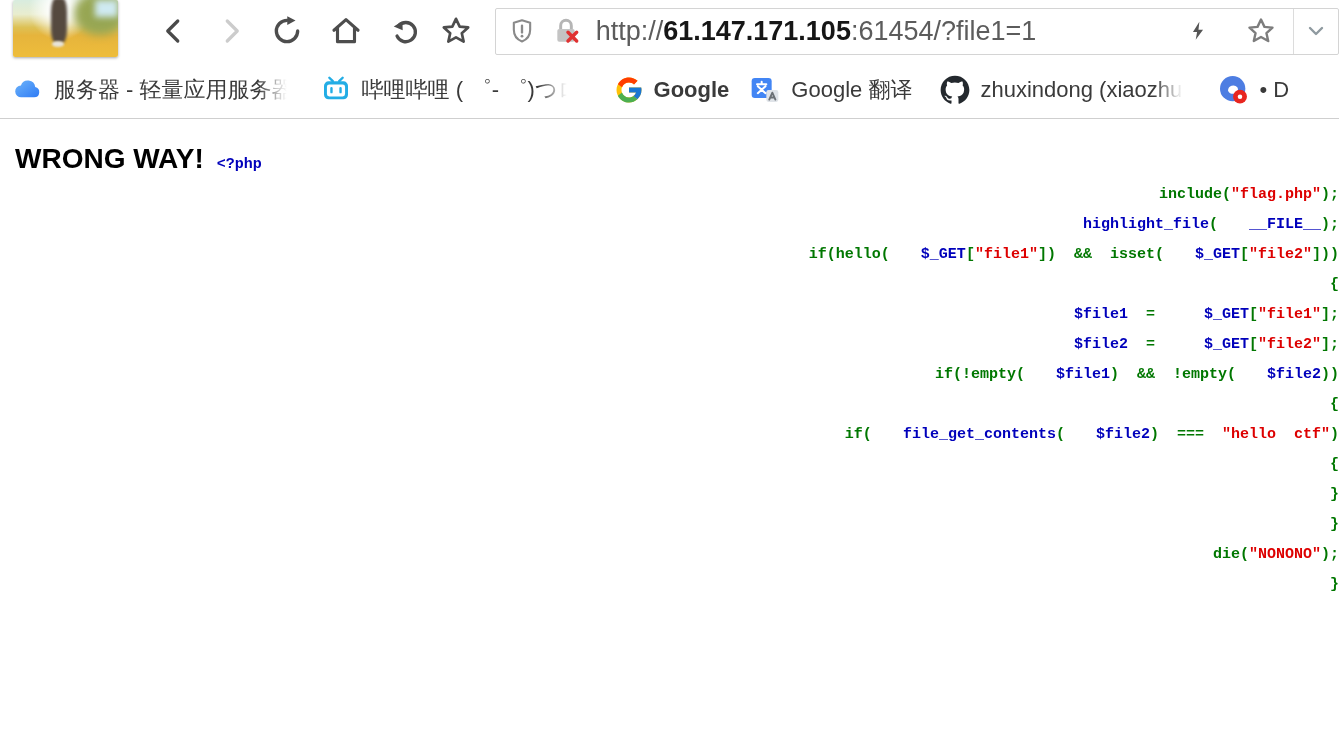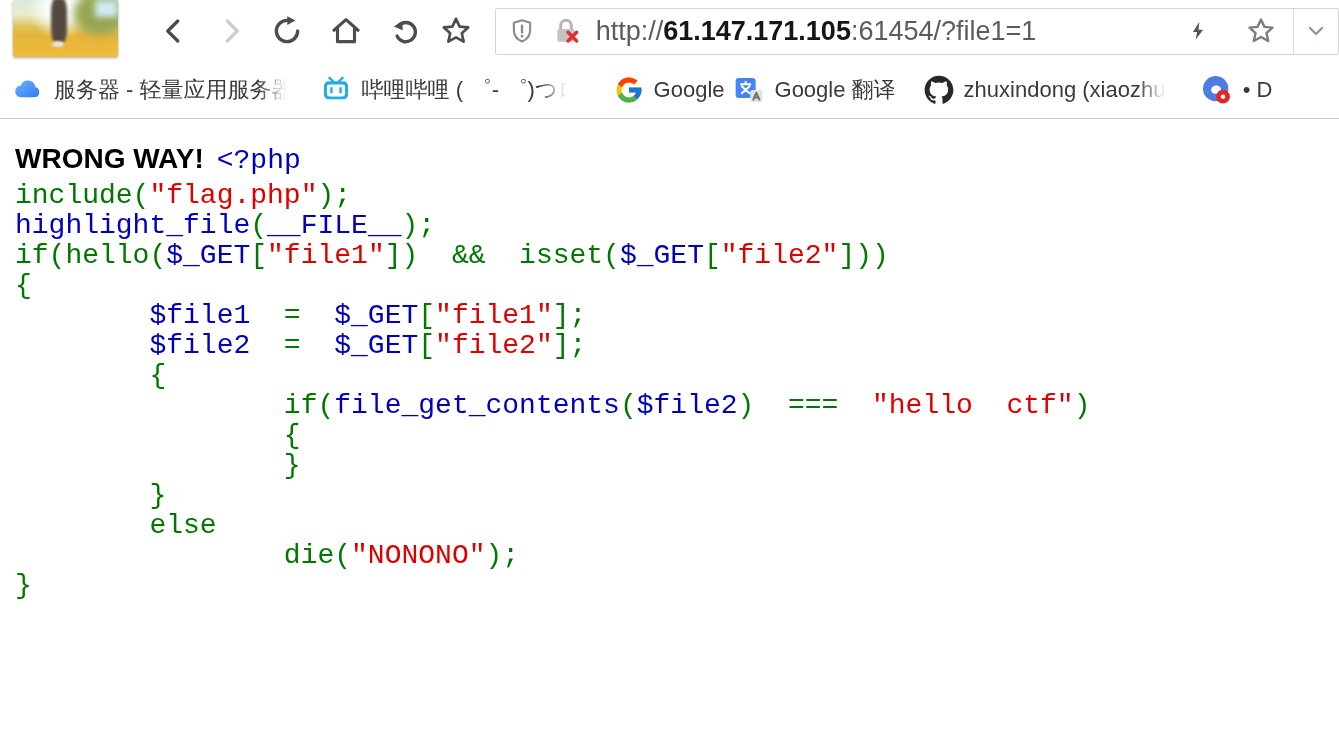--- a/index.html
+++ b/index.html
@@ -29,33 +29,33 @@
   .chev{width:44px;height:45px;display:flex;align-items:center;justify-content:center;}
   .baricon{display:flex;align-items:center;justify-content:center;}
   
   .bmbar{height:57px;display:flex;align-items:center;padding-left:12px;border-bottom:1px solid #cfcfcf;background:#fff;}
   .bm{display:flex;align-items:center;height:40px;position:relative;}
   .bm .bmlabel{margin-left:10px;font-size:22px;color:#3a3a3a;white-space:nowrap;overflow:hidden;}
   .bm.trunc::after{content:"";position:absolute;right:0;top:0;bottom:0;width:36px;
     background:linear-gradient(90deg,rgba(255,255,255,0),#fff 80%);}
   .bm0 .bmlabel{max-width:252px;} .bm0{margin-right:26px;}
   .bm1 .bmlabel{max-width:212px;} .bm1{margin-right:40px;}
-  .bm2{margin-right:8px;}
+  .bm2{margin-right:20px;font-weight:bold;}
   .bm3{margin-right:28px;}
   .bm4 .bmlabel{max-width:238px;} .bm4{margin-right:28px;}
   
-  .content{padding:24px 0 0 15px;}
+  .content{padding:24px 0 0 15px;text-align:right;}
   .headline{display:flex;align-items:baseline;}
   .h1{font-size:28px;font-weight:bold;color:#000;letter-spacing:0;}
   .opentag{margin-left:13px;}
-  .codefont,.opentag{font-family:"Liberation Mono","DejaVu Sans Mono",monospace;font-size:28px;}
+  .codefont,.opentag{font-family:"Liberation Mono","DejaVu Sans Mono",monospace;font-size:15px;font-weight:bold;}
   .opentag{color:var(--def);}
   #code{margin-top:5px;}
   .code-line{white-space:pre;line-height:30px;height:30px;}
-  .tk-k{color:var(--kw);} .tk-d{color:var(--def);} .tk-s{color:var(--str);}
+  .tk-k{color:var(--kw);} .tk-d{color:var(--def);margin-left:31px;} .tk-s{color:var(--str);}
   svg{display:block;}
 </style>
 </head>
 <body>
 
 <div class="toolbar">
   <div class="thumb">
     <div class="tree"></div>
     <div class="sky"></div>
     <div class="legs"></div>
@@ -224,22 +224,22 @@
     <span class="h1">WRONG WAY!</span>
     <span class="opentag">&lt;?php</span>
   </div>
   <div id="code" class="codefont">
       <div class="code-line"><span class="tk-k">include(</span><span class="tk-s">"flag.php"</span><span class="tk-k">);</span></div>
       <div class="code-line"><span class="tk-d">highlight_file</span><span class="tk-k">(</span><span class="tk-d">__FILE__</span><span class="tk-k">);</span></div>
       <div class="code-line"><span class="tk-k">if(hello(</span><span class="tk-d">$_GET</span><span class="tk-k">[</span><span class="tk-s">"file1"</span><span class="tk-k">])  &amp;&amp;  isset(</span><span class="tk-d">$_GET</span><span class="tk-k">[</span><span class="tk-s">"file2"</span><span class="tk-k">]))</span></div>
       <div class="code-line"><span class="tk-k">{</span></div>
       <div class="code-line"><span class="tk-k">        </span><span class="tk-d">$file1</span><span class="tk-k">  =  </span><span class="tk-d">$_GET</span><span class="tk-k">[</span><span class="tk-s">"file1"</span><span class="tk-k">];</span></div>
       <div class="code-line"><span class="tk-k">        </span><span class="tk-d">$file2</span><span class="tk-k">  =  </span><span class="tk-d">$_GET</span><span class="tk-k">[</span><span class="tk-s">"file2"</span><span class="tk-k">];</span></div>
+      <div class="code-line"><span class="tk-k">        if(!empty(</span><span class="tk-d">$file1</span><span class="tk-k">)  &amp;&amp;  !empty(</span><span class="tk-d">$file2</span><span class="tk-k">))</span></div>
       <div class="code-line"><span class="tk-k">        {</span></div>
       <div class="code-line"><span class="tk-k">                if(</span><span class="tk-d">file_get_contents</span><span class="tk-k">(</span><span class="tk-d">$file2</span><span class="tk-k">)  ===  </span><span class="tk-s">"hello  ctf"</span><span class="tk-k">)</span></div>
       <div class="code-line"><span class="tk-k">                {</span></div>
       <div class="code-line"><span class="tk-k">                }</span></div>
       <div class="code-line"><span class="tk-k">        }</span></div>
-      <div class="code-line"><span class="tk-k">        else</span></div>
       <div class="code-line"><span class="tk-k">                die(</span><span class="tk-s">"NONONO"</span><span class="tk-k">);</span></div>
       <div class="code-line"><span class="tk-k">}</span></div>
     </div>
 </div>
 
 </body></html>

